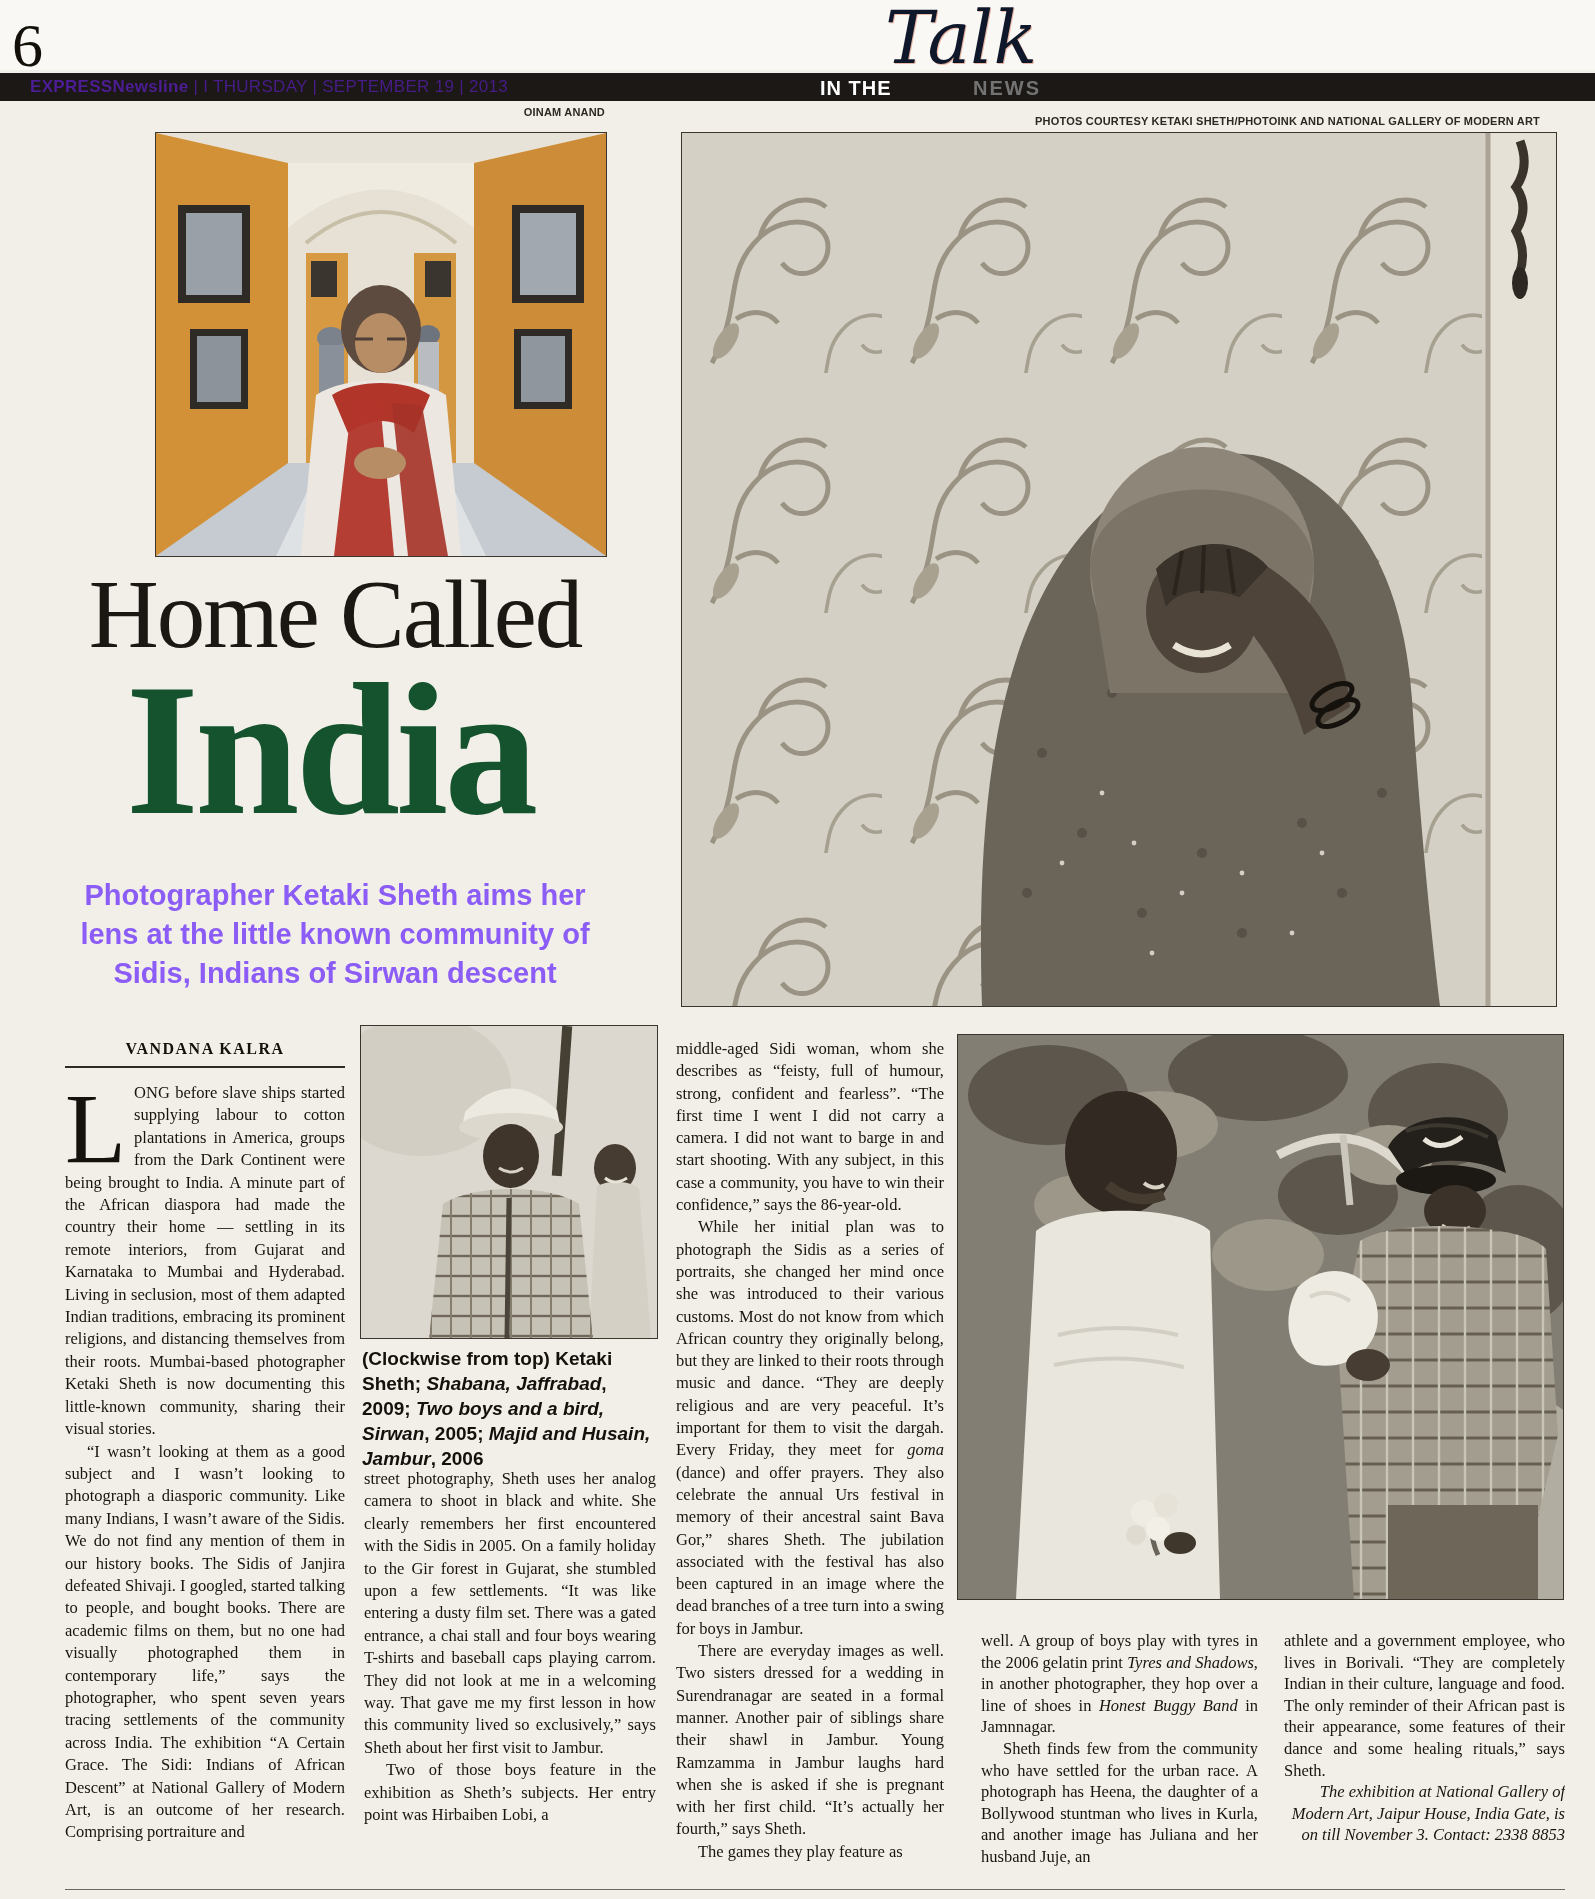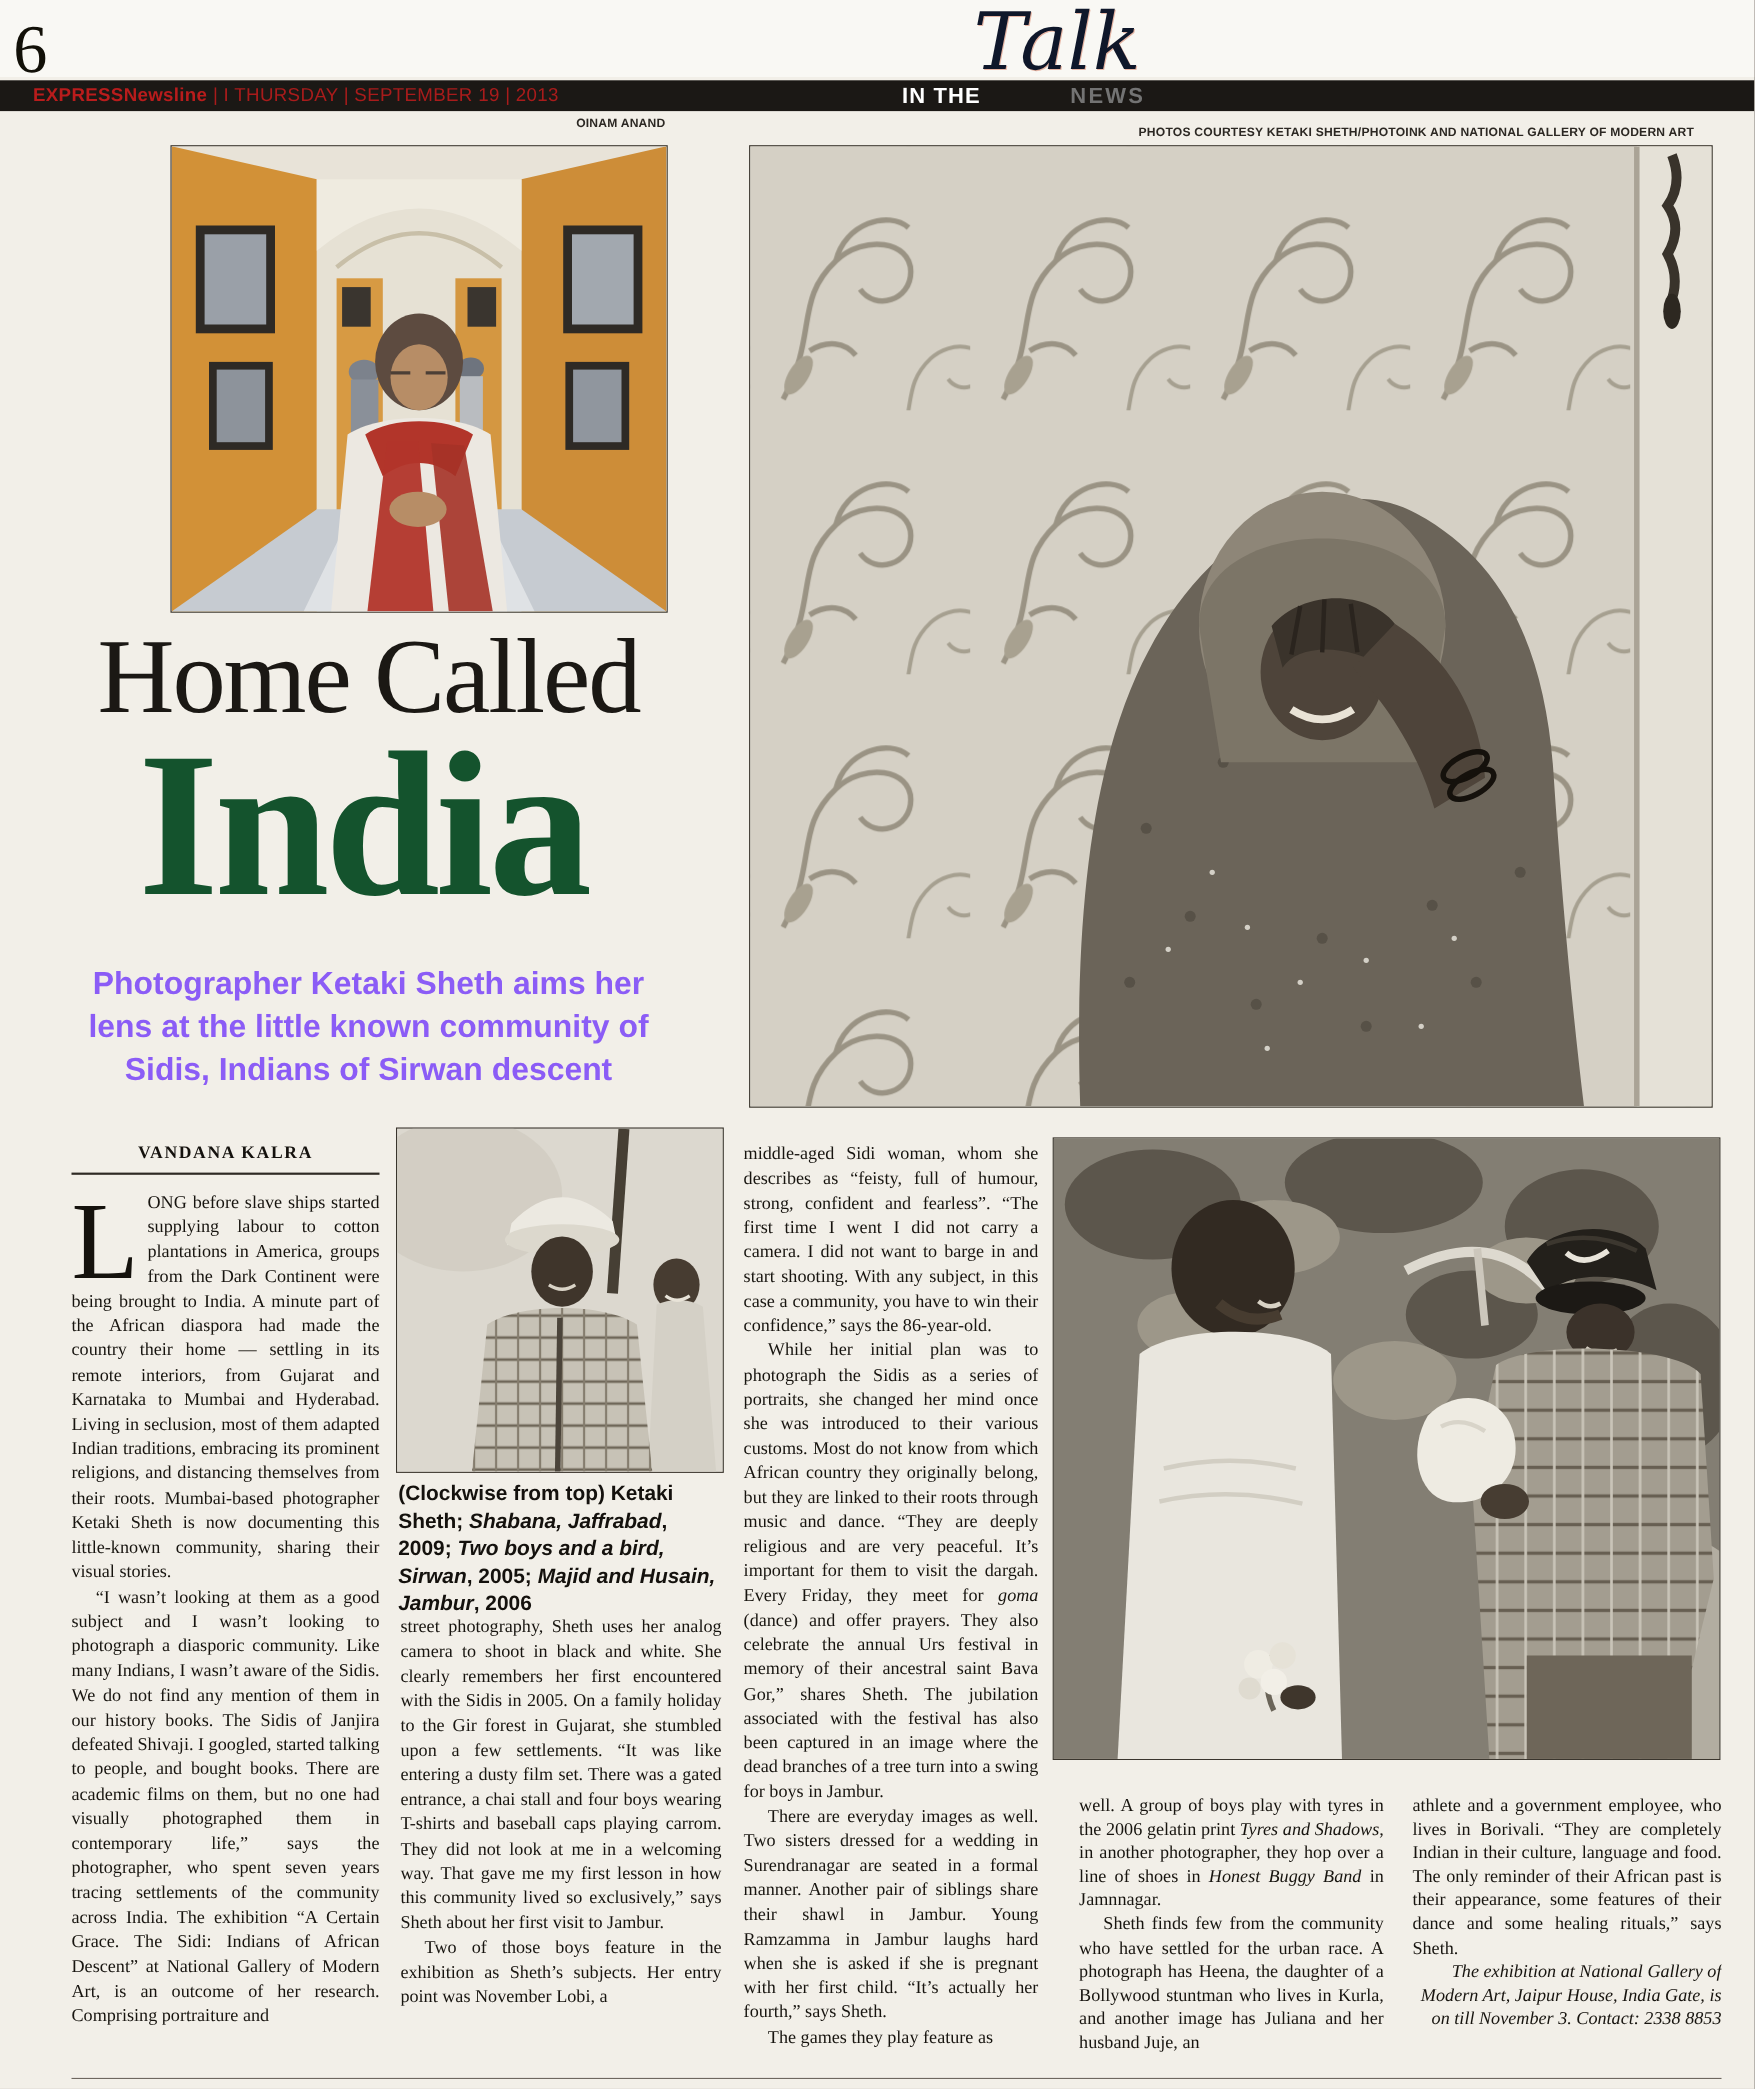--- a/index.html
+++ b/index.html
@@ -3,21 +3,21 @@
 <meta charset="utf-8">
 <style>
   html,body{margin:0;padding:0;background:#8a8781;}
   .page{position:relative;width:1595px;height:1899px;background:#f2efe8;overflow:hidden;
         font-family:"Liberation Serif",serif;color:#16130f;}
   .page::before{content:"";position:absolute;left:0;top:0;width:1595px;height:70px;background:#f9f8f4;}
   .abs{position:absolute;}
   
   .page-num{left:12px;top:14px;font-size:62px;line-height:62px;color:#121008;}
   .bar{left:0;top:73px;width:1595px;height:28px;background:#1b1815;}
-  .bar-left{left:30px;top:77px;color:#b91c1c;font-family:"Liberation Sans",sans-serif;
+  .bar-left{left:30px;top:77px;color:#4c1d95;font-family:"Liberation Sans",sans-serif;
             font-weight:bold;font-size:17px;letter-spacing:.3px;white-space:nowrap;}
   .bar-left .sep{font-weight:normal;opacity:.9;}
   .inthe{left:820px;top:77px;color:#fff;font-family:"Liberation Sans",sans-serif;font-weight:bold;
          font-size:20px;letter-spacing:1px;}
   .news{left:937px;top:77px;color:#737373;font-family:"Liberation Sans",sans-serif;font-weight:bold;
         font-size:20px;letter-spacing:2px;margin-left:36px;}
   .talk{left:845px;top:2px;font-family:"DejaVu Serif",serif;font-style:italic;font-size:72px;
         line-height:72px;color:#0f172a;z-index:5;text-shadow:1px 1px 0 rgba(198,60,18,.35);margin-left:40px;}
   .credit{font-family:"Liberation Sans",sans-serif;font-weight:bold;font-size:11px;color:#2c2823;
           text-align:right;letter-spacing:.2px;}
@@ -256,21 +256,21 @@
       <rect x="430" y="470" width="150" height="94" fill="#6e6659"></rect>
     </svg>
   </div>
 
   <div class="col col1">
       <p><span class="dropcap">L</span>ONG before slave ships started supplying labour to cotton plantations in America, groups from the Dark Continent were being brought to India. A minute part of the African diaspora had made the country their home — settling in its remote interiors, from Gujarat and Karnataka to Mumbai and Hyderabad. Living in seclusion, most of them adapted Indian traditions, embracing its prominent religions, and distancing themselves from their roots. Mumbai-based photographer Ketaki Sheth is now documenting this little-known community, sharing their visual stories.</p>
       <p>“I wasn’t looking at them as a good subject and I wasn’t looking to photograph a diasporic community. Like many Indians, I wasn’t aware of the Sidis. We do not find any mention of them in our history books. The Sidis of Janjira defeated Shivaji. I googled, started talking to people, and bought books. There are academic films on them, but no one had visually photographed them in contemporary life,” says the photographer, who spent seven years tracing settlements of the community across India. The exhibition “A Certain Grace. The Sidi: Indians of African Descent” at National Gallery of Modern Art, is an outcome of her research. Comprising portraiture and</p>
     </div>
   <div class="col col2">
       <p>street photography, Sheth uses her analog camera to shoot in black and white. She clearly remembers her first encountered with the Sidis in 2005. On a family holiday to the Gir forest in Gujarat, she stumbled upon a few settlements. “It was like entering a dusty film set. There was a gated entrance, a chai stall and four boys wearing T-shirts and baseball caps playing carrom. They did not look at me in a welcoming way. That gave me my first lesson in how this community lived so exclusively,” says Sheth about her first visit to Jambur.</p>
-      <p>Two of those boys feature in the exhibition as Sheth’s subjects. Her entry point was November Lobi, a</p>
+      <p>Two of those boys feature in the exhibition as Sheth’s subjects. Her entry point was Hirbaiben Lobi, a</p>
     </div>
   <div class="col col3">
       <p>middle-aged Sidi woman, whom she describes as “feisty, full of humour, strong, confident and fearless”. “The first time I went I did not carry a camera. I did not want to barge in and start shooting. With any subject, in this case a community, you have to win their confidence,” says the 86-year-old.</p>
       <p>While her initial plan was to photograph the Sidis as a series of portraits, she changed her mind once she was introduced to their various customs. Most do not know from which African country they originally belong, but they are linked to their roots through music and dance. “They are deeply religious and are very peaceful. It’s important for them to visit the dargah. Every Friday, they meet for <i>goma</i> (dance) and offer prayers. They also celebrate the annual Urs festival in memory of their ancestral saint Bava Gor,” shares Sheth. The jubilation associated with the festival has also been captured in an image where the dead branches of a tree turn into a swing for boys in Jambur.</p>
       <p>There are everyday images as well. Two sisters dressed for a wedding in Surendranagar are seated in a formal manner. Another pair of siblings share their shawl in Jambur. Young Ramzamma in Jambur laughs hard when she is asked if she is pregnant with her first child. “It’s actually her fourth,” says Sheth.</p>
       <p>The games they play feature as</p>
     </div>
   <div class="col col4">
       <p>well. A group of boys play with tyres in the 2006 gelatin print <i>Tyres and Shadows</i>, in another photographer, they hop over a line of shoes in <i>Honest Buggy Band</i> in Jamnnagar.</p>
       <p>Sheth finds few from the community who have settled for the urban race. A photograph has Heena, the daughter of a Bollywood stuntman who lives in Kurla, and another image has Juliana and her husband Juje, an</p>

